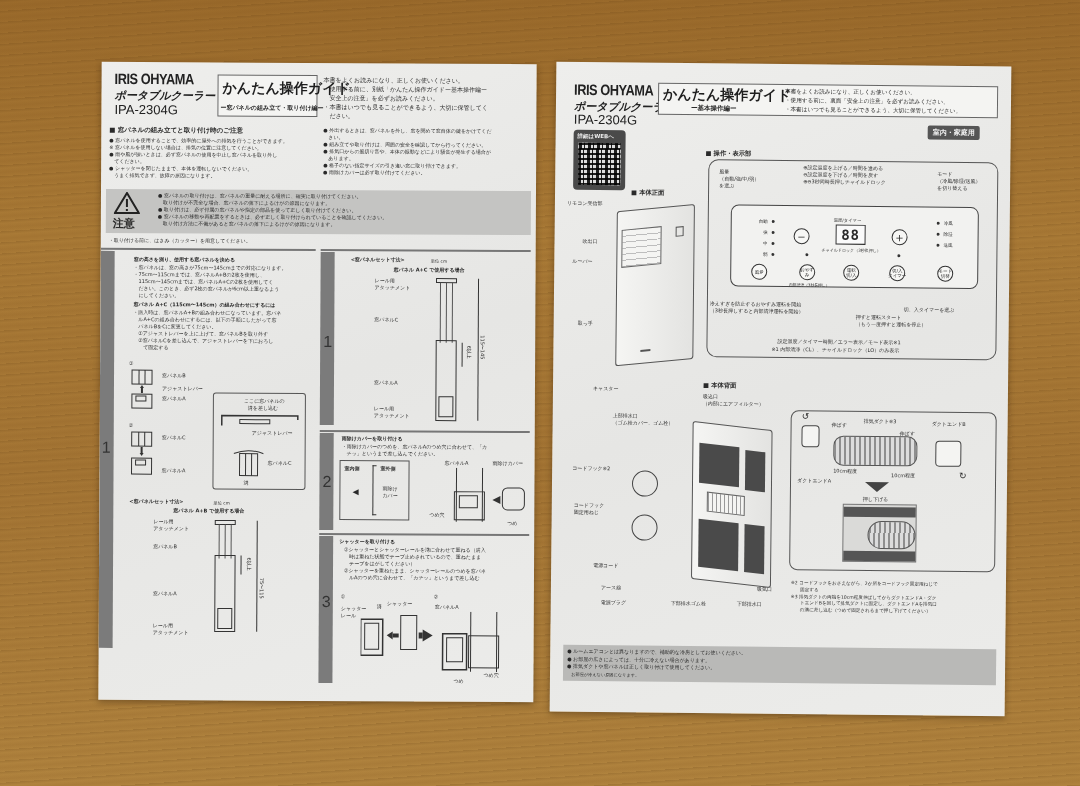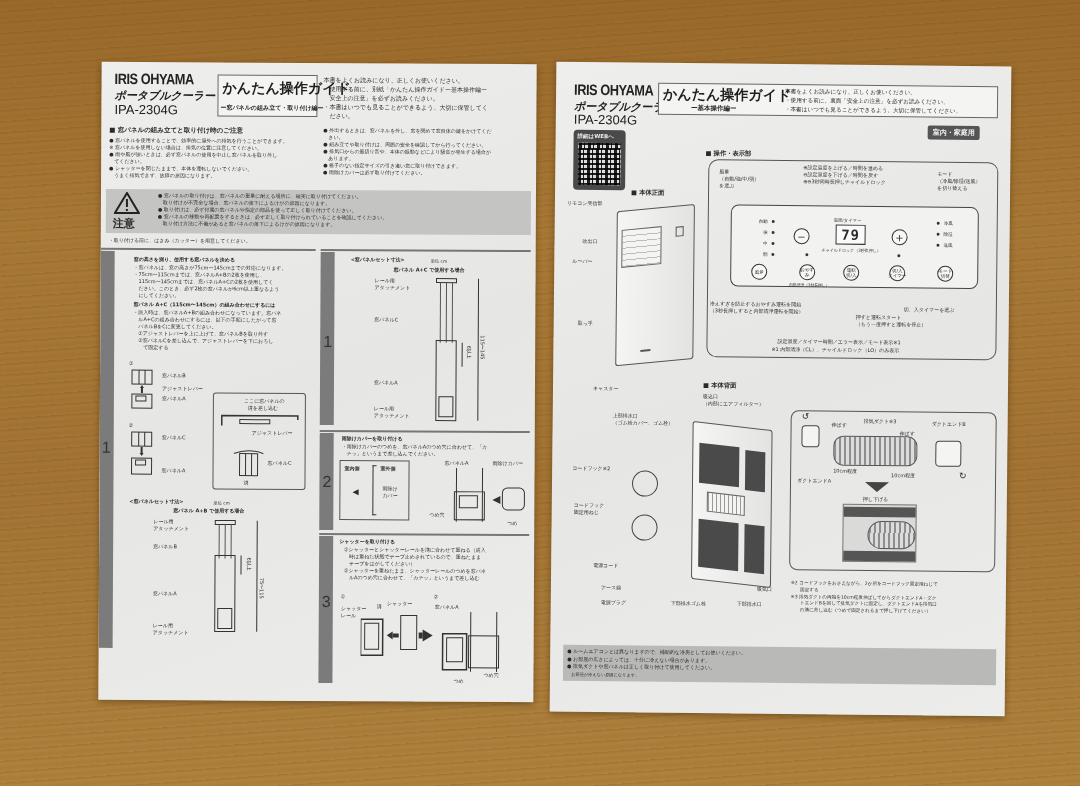--- a/index.html
+++ b/index.html
@@ -341,21 +341,21 @@
         <div>中</div>
         <div>弱</div>
       </div>
       <div class="led" style="left:40px;top:14px;"></div>
       <div class="led" style="left:40px;top:25px;"></div>
       <div class="led" style="left:40px;top:36px;"></div>
       <div class="led" style="left:40px;top:47px;"></div>
 
       <div class="btn-circle" style="left:62px;top:22px;width:16px;height:16px;font-size:10px;">−</div>
       <div class="abs tiny" style="left:102px;top:10px;font-size:4.3px;">温度/タイマー</div>
-      <div class="seg-display" style="left:104px;top:18px;width:30px;height:20px;">79</div>
+      <div class="seg-display" style="left:104px;top:18px;width:30px;height:20px;">88</div>
       <div class="abs tiny" style="left:90px;top:40px;font-size:4px;">チャイルドロック（3秒長押し）</div>
       <div class="btn-circle" style="left:160px;top:22px;width:16px;height:16px;font-size:10px;">+</div>
 
       <div class="abs tiny" style="left:212px;top:10px;font-size:4.5px;line-height:11px;">
         <div>冷風</div>
         <div>除湿</div>
         <div>送風</div>
       </div>
       <div class="led" style="left:205px;top:14px;"></div>
       <div class="led" style="left:205px;top:25px;"></div>

